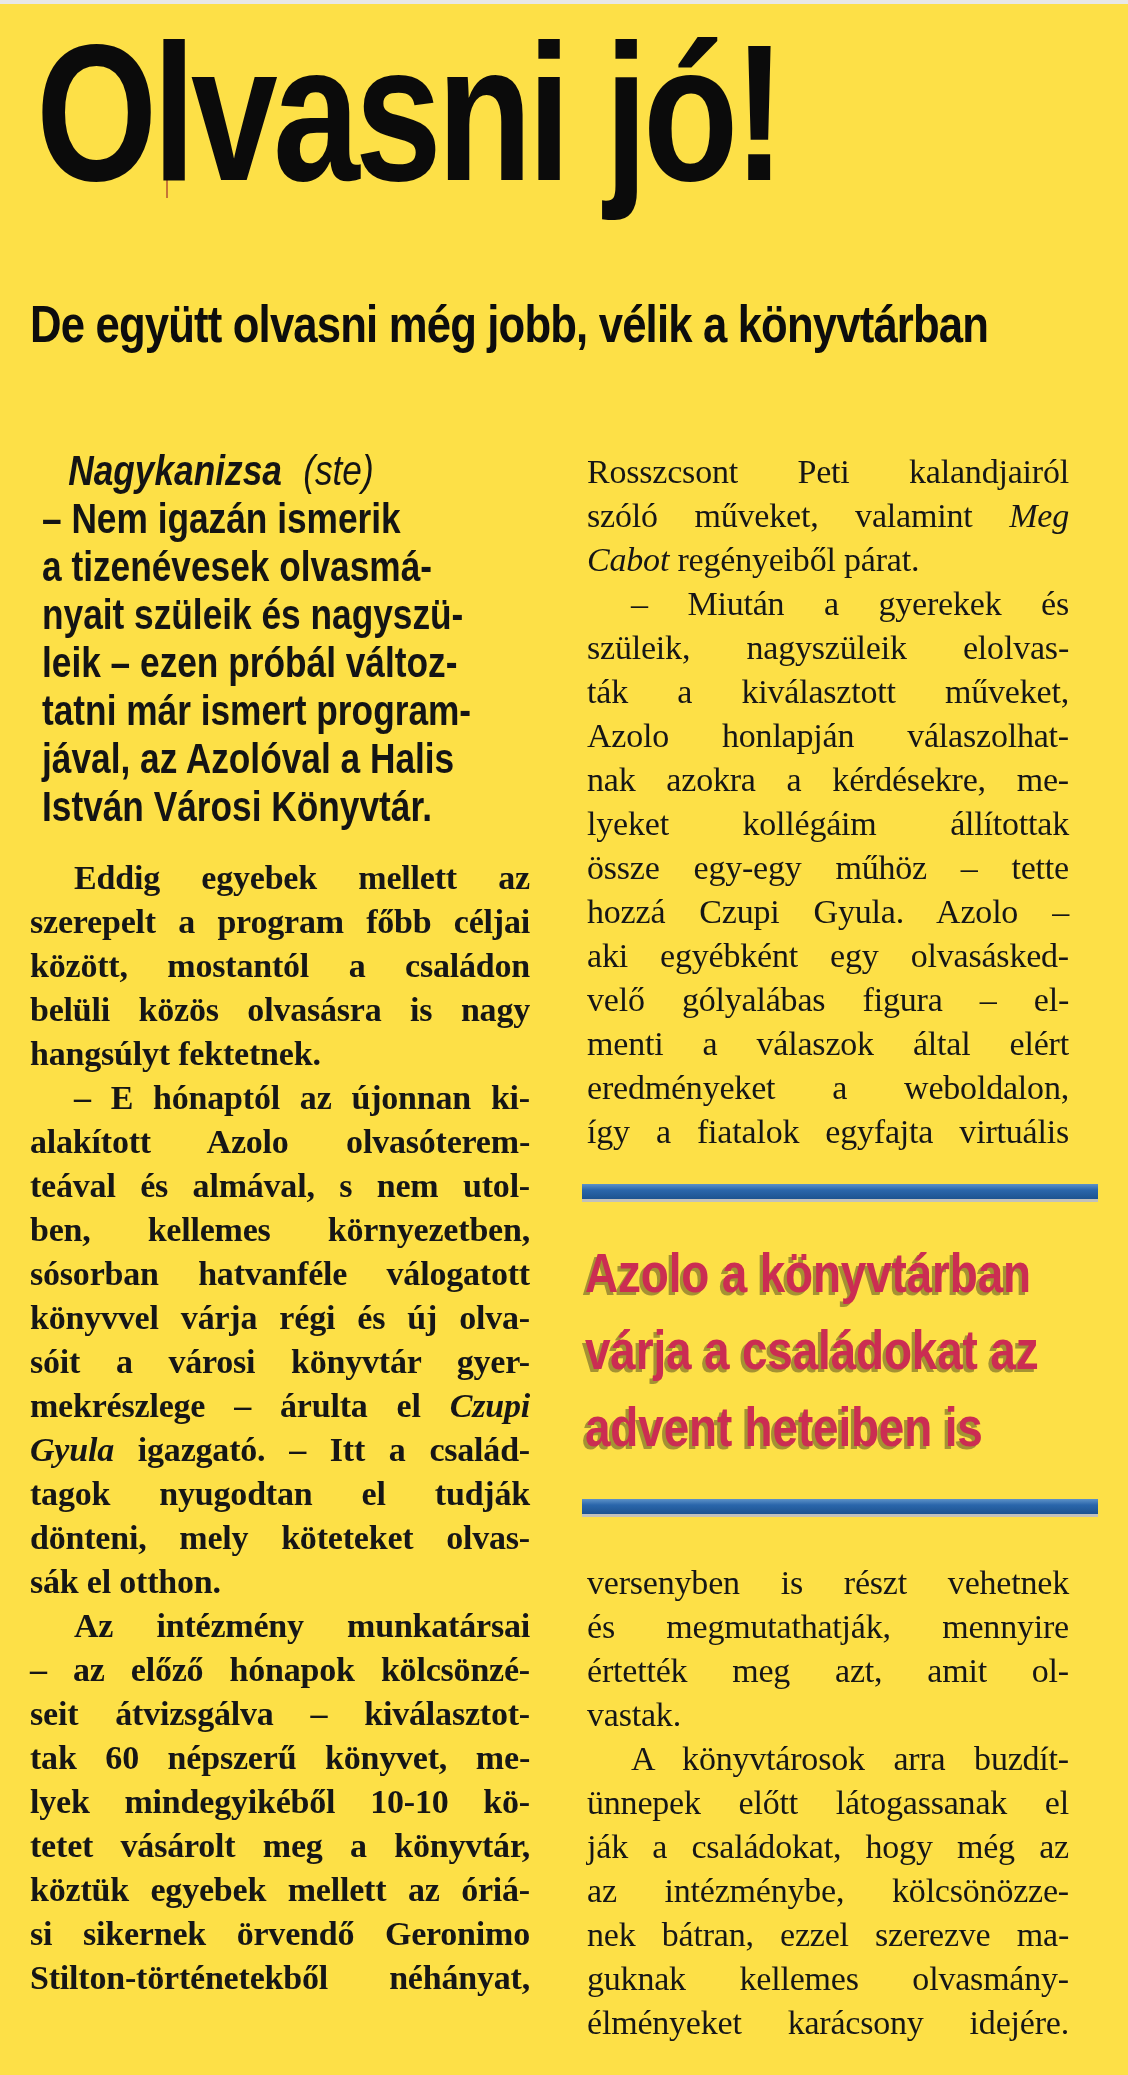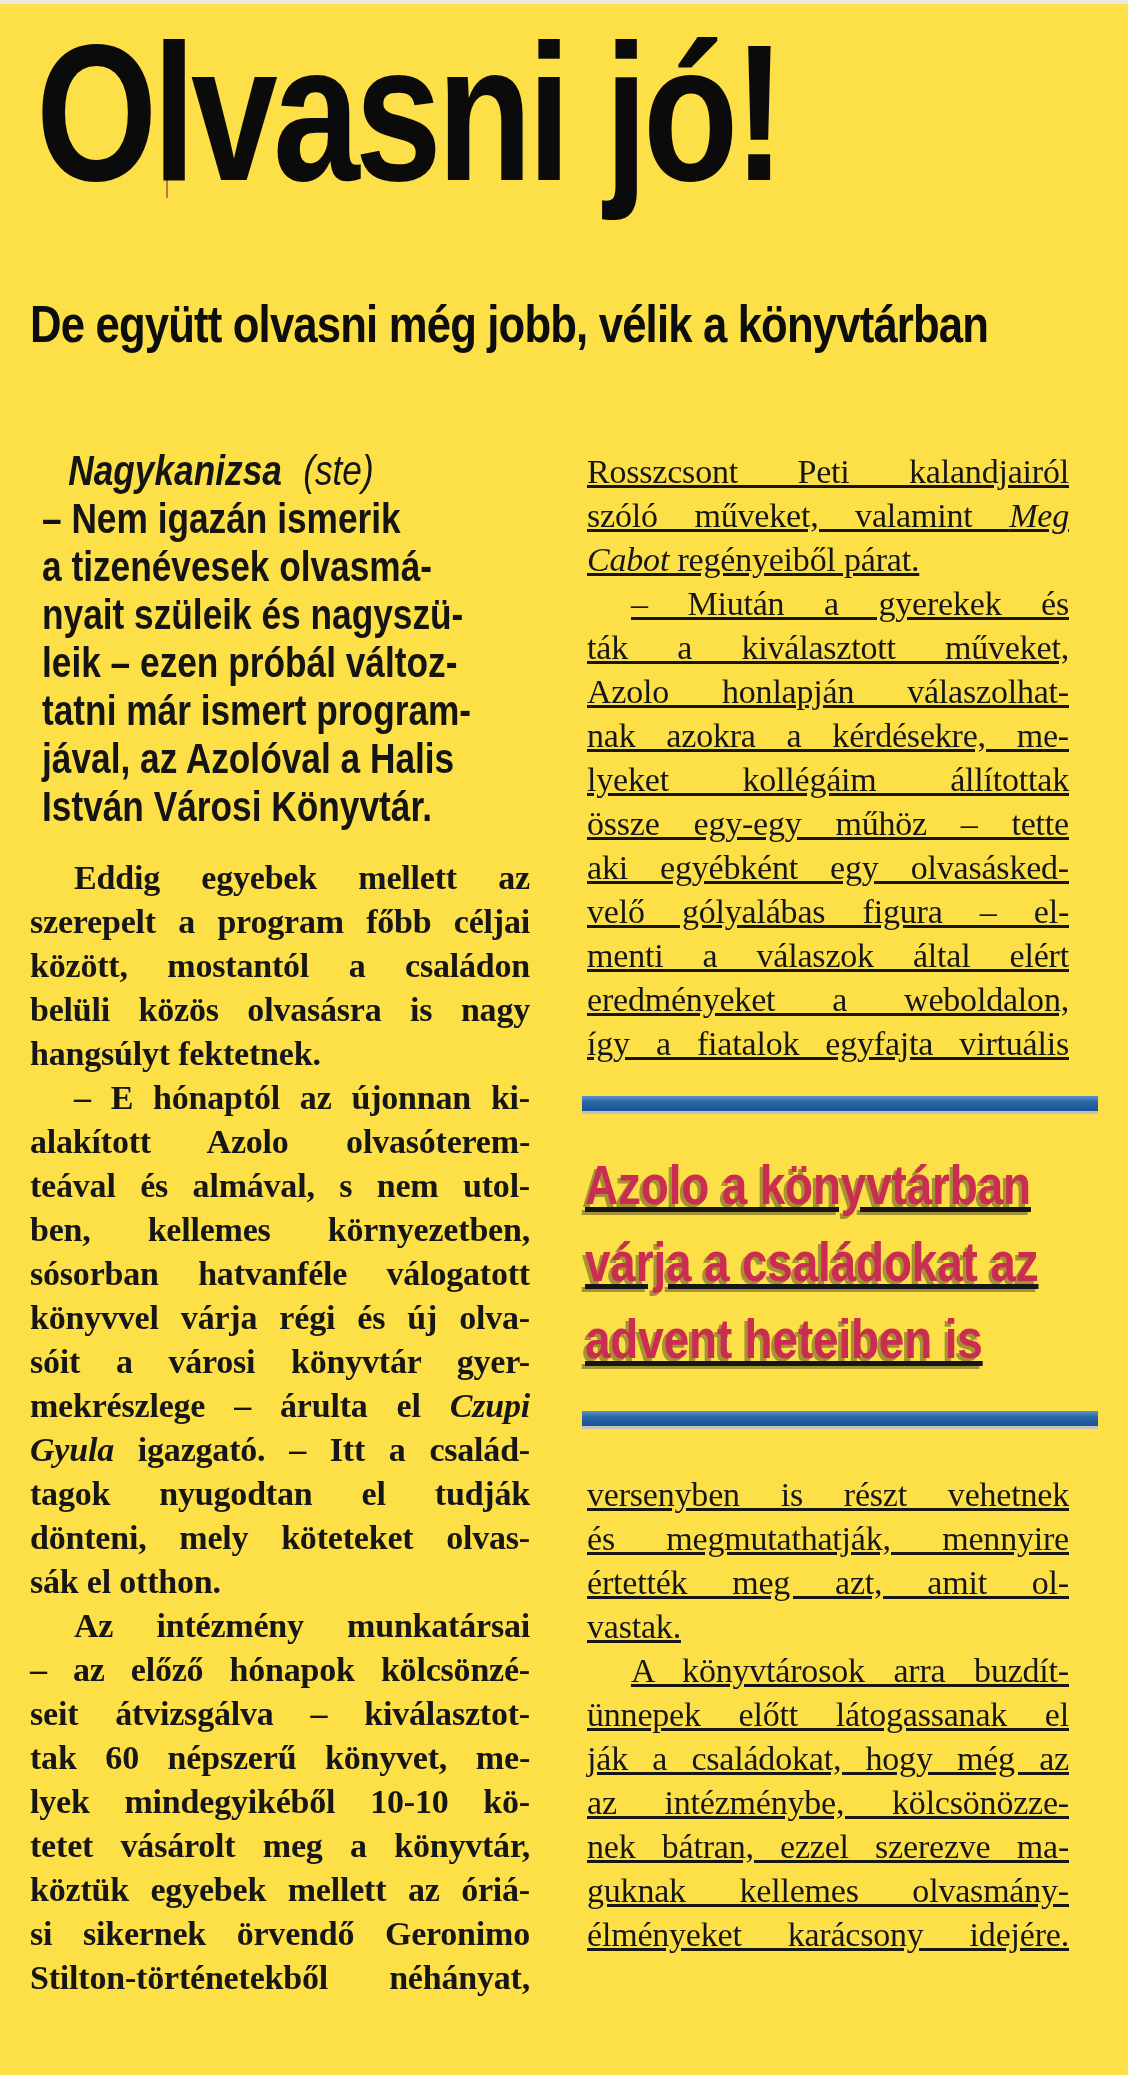--- a/index.html
+++ b/index.html
@@ -34,21 +34,21 @@
   }
   .lead-first { text-indent:32px; }
   .dateline { font-style:italic; }
   .byline { font-style:italic; font-weight:normal; margin-left:14px; }
   
   .col {
     position:absolute; font-size:34px; line-height:44px;
     letter-spacing:-0.2px; color:#161616;
   }
   .col-left  { left:30px;  top:852px; width:500px;font-weight:bold; }
-  .col-right { left:587px; top:446px; width:482px;text-decoration:underline; }
+  .col-right { left:587px; top:446px; width:482px; }
   .para { margin:0; }
   .pline { text-align:justify; text-align-last:justify; }
   .pline.last { text-align-last:left; }
   .pline.ind { text-indent:44px; }
   
   .pullquote { margin:30px 0 44px -5px; width:516px; }
   .rule {
     height:15px;
     background:linear-gradient(180deg,#5d92c8 0%, #2a66ab 40%, #1d5390 100%);
     border-bottom:3px solid #c2c1bb;
@@ -124,25 +124,27 @@
   </div>
 
   <div class="col col-right">
     <div class="para">
         <div class="pline">Rosszcsont Peti kalandjairól</div>
         <div class="pline">szóló műveket, valamint <i>Meg</i></div>
         <div class="pline last"><i>Cabot</i> regényeiből párat.</div>
       </div>
     <div class="para">
         <div class="pline ind">– Miután a gyerekek és</div>
+        <div class="pline">szüleik, nagyszüleik elolvas-</div>
         <div class="pline">ták a kiválasztott műveket,</div>
         <div class="pline">Azolo honlapján válaszolhat-</div>
         <div class="pline">nak azokra a kérdésekre, me-</div>
         <div class="pline">lyeket kollégáim állítottak</div>
         <div class="pline">össze egy-egy műhöz – tette</div>
+        <div class="pline">hozzá Czupi Gyula. Azolo –</div>
         <div class="pline">aki egyébként egy olvasásked-</div>
         <div class="pline">velő gólyalábas figura – el-</div>
         <div class="pline">menti a válaszok által elért</div>
         <div class="pline">eredményeket a weboldalon,</div>
         <div class="pline">így a fiatalok egyfajta virtuális</div>
       </div>
 
     <div class="pullquote">
       <div class="rule rule-top"></div>
       <div class="pq-text" style="color: rgb(203, 45, 82); text-shadow: rgba(148, 132, 48, 0.85) -4px 3px 0px;">

